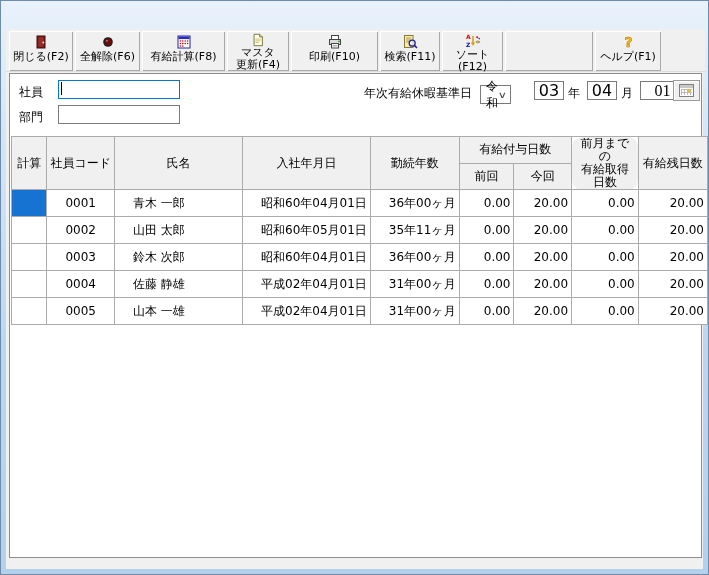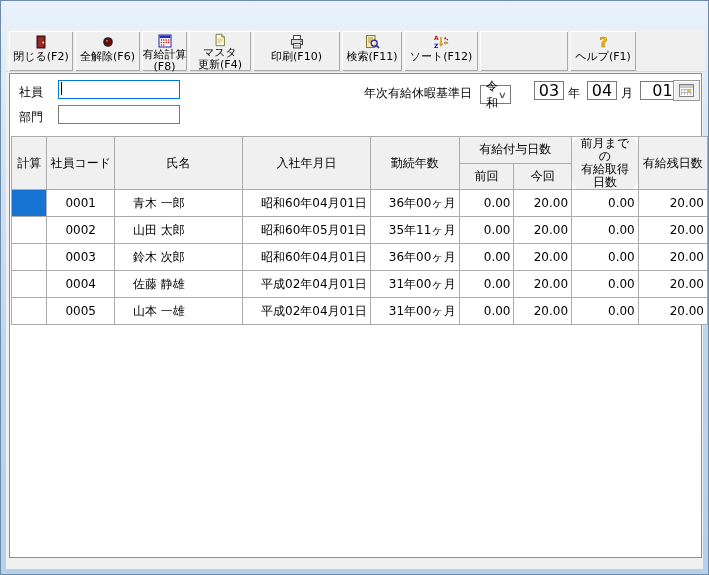--- a/index.html
+++ b/index.html
@@ -123,21 +123,21 @@
       <span class="ticon">
         <svg width="16" height="16" viewBox="0 0 16 16">
             <circle cx="8" cy="8" r="4.8" fill="#1e1e1e"></circle>
             <circle cx="8" cy="8" r="3.4" fill="#6e0b0b"></circle>
             <circle cx="6.9" cy="6.8" r="1" fill="#c96a6a"></circle>
           </svg>
       </span>
       <span class="tlabel">全解除(F6)</span>
     </div>
 
-    <div class="tbtn" style="width:45px">
+    <div class="tbtn" style="width:83px">
       <span class="ticon">
         <svg width="16" height="16" viewBox="0 0 16 16">
             <rect x="2" y="2" width="12" height="12" fill="#fff" stroke="#22229e"></rect>
             <rect x="2.5" y="2.5" width="11" height="2.6" fill="#2a2ac0"></rect>
             <g fill="#c00">
               <circle cx="4.4" cy="7" r=".8"></circle>
               <circle cx="6.8" cy="7" r=".8"></circle>
               <circle cx="9.2" cy="7" r=".8"></circle>
               <circle cx="11.6" cy="7" r=".8"></circle>
               <circle cx="4.4" cy="9.5" r=".8"></circle>
@@ -182,21 +182,21 @@
         <svg width="16" height="16" viewBox="0 0 16 16">
             <rect x="2.5" y="1.5" width="8.5" height="12" fill="#f7ecb8" stroke="#8a7a30"></rect>
             <path d="M4 4h5M4 6h5M4 8h3" stroke="#a08c34" stroke-width=".8"></path>
             <circle cx="10.2" cy="9.2" r="3" fill="rgba(255,255,255,.5)" stroke="#23239c" stroke-width="1.3"></circle>
             <path d="M12.4 11.4L15 14" stroke="#23239c" stroke-width="1.6"></path>
           </svg>
       </span>
       <span class="tlabel">検索(F11)</span>
     </div>
 
-    <div class="tbtn" style="width:74px">
+    <div class="tbtn" style="width:61px">
       <span class="ticon">
         <svg width="16" height="16" viewBox="0 0 16 16">
             <text x="1" y="6" font-size="6" fill="#d00" font-weight="bold">A</text>
             <text x="1" y="14" font-size="6" fill="#00c" font-weight="bold">Z</text>
             <path d="M8 3v8" stroke="#d4a017" stroke-width="1.6"></path>
             <path d="M5.8 9.5L8 13l2.2-3.5z" fill="#d4a017"></path>
             <path d="M11 8.5c1.5-1 3.5-.5 4 .7-1 .3-2 .2-2.6 1-.7-.2-1.2-.9-1.4-1.7z" fill="#e8c060" stroke="#8a6a1a" stroke-width=".6"></path>
             <circle cx="12.2" cy="4.2" r="1" fill="#d00"></circle>
             <circle cx="14.2" cy="5.6" r=".8" fill="#2a2ac0"></circle>
           </svg>
@@ -228,21 +228,21 @@
 
   <span class="lbl" style="left:363px; top:84px">年次有給休暇基準日</span>
   <div class="dropdown" style="left:479px; top:84px; width:31px">
     <span>令和</span>
     <span class="dd-arrow">∨</span>
   </div>
   <input class="datebox" style="left: 533px; top: 80px; width: 30px;" value="03">
   <span class="lbl" style="left:567px; top:84px">年</span>
   <input class="datebox" style="left: 586px; top: 80px; width: 30px;" value="04">
   <span class="lbl" style="left:620px; top:84px">月</span>
-  <input class="datebox" style="left: 639px; top: 80px; width: 45px;" value="01">
+  <input class="datebox" style="left: 639px; top: 80px; width: 45px; font-family: Liberation Serif, serif;" value="01">
   <span class="lbl" style="left:671px; top:84px">日</span>
   <div class="calbtn" style="left:672px; top:79px">
     <span class="cal-ic">
         <span class="grid"></span>
         <span class="hl"></span>
       </span>
   </div>
 
   <table class="grid">
     <colgroup>

